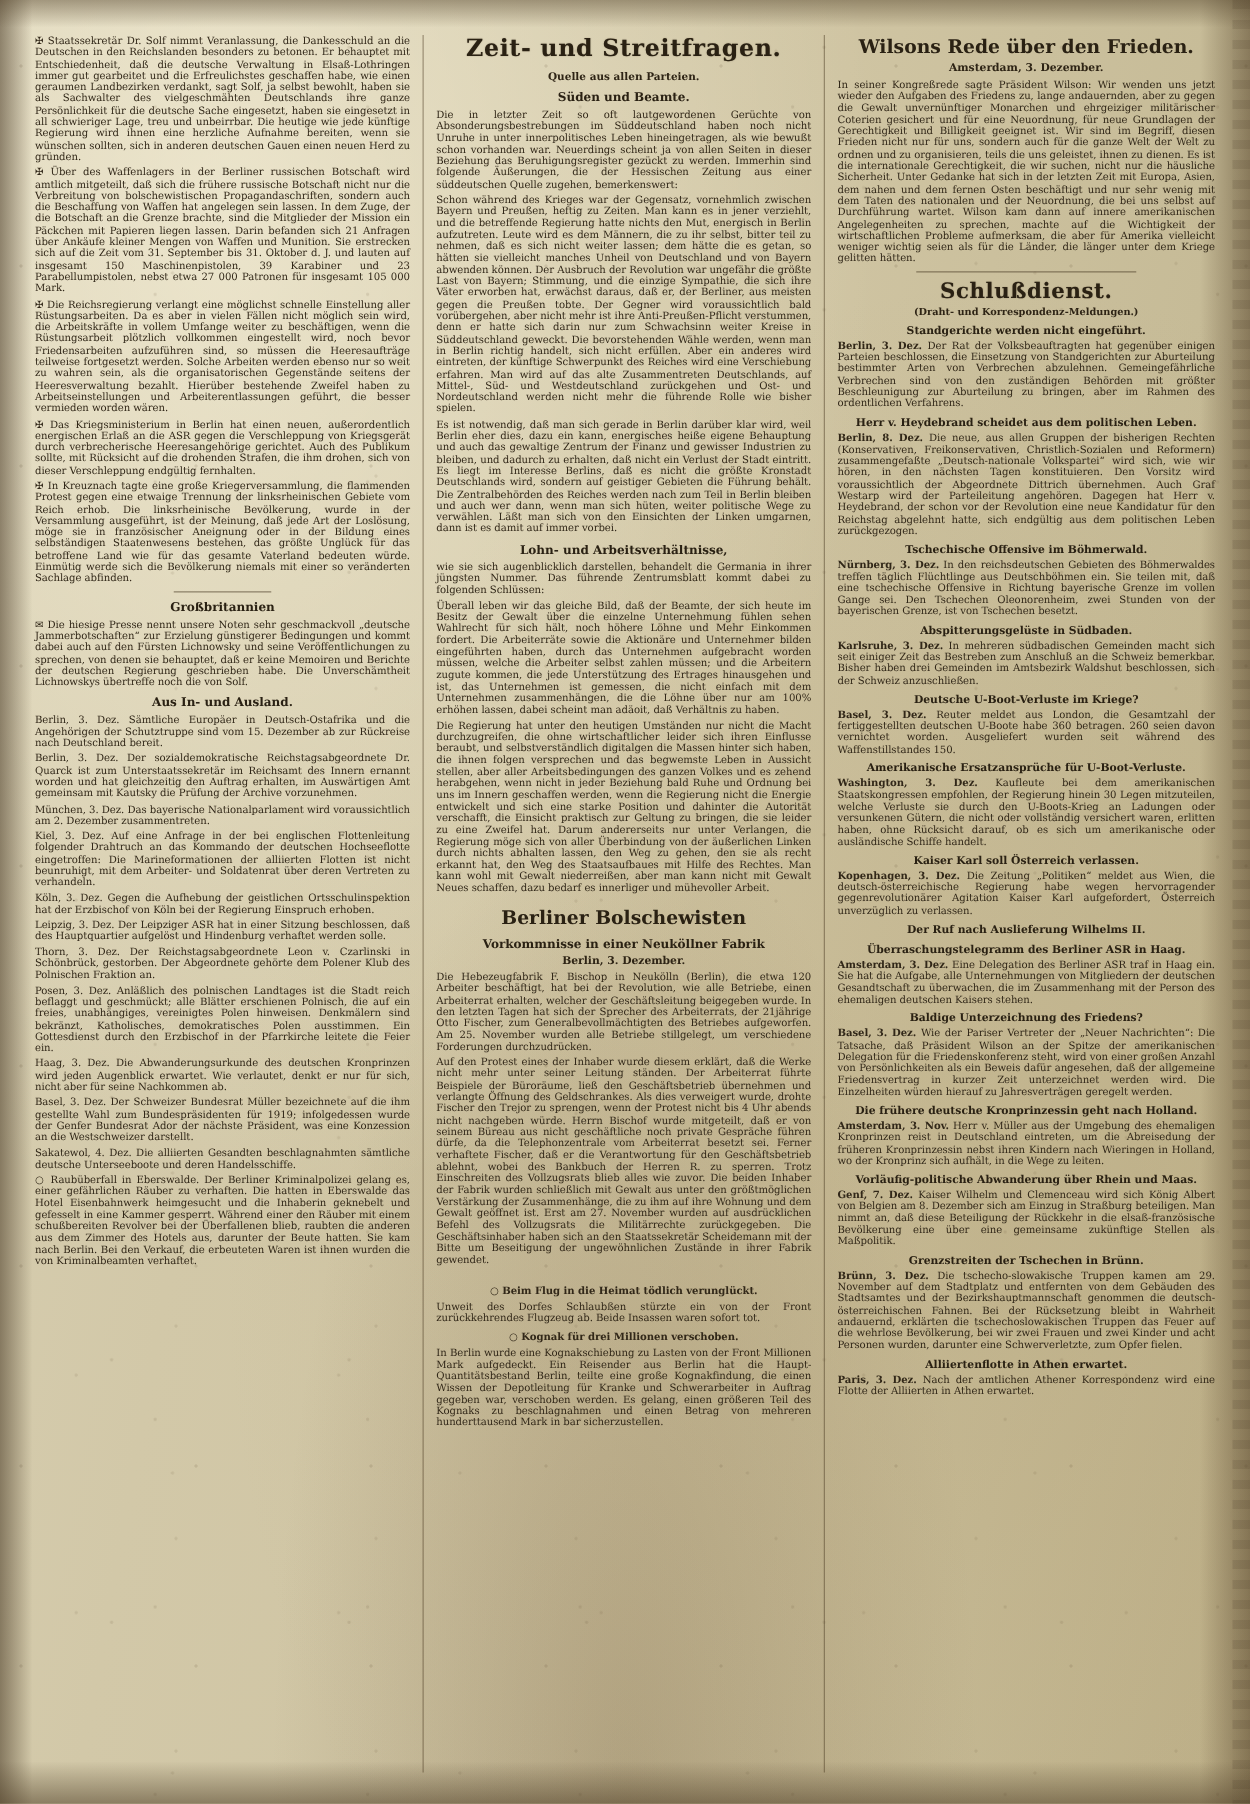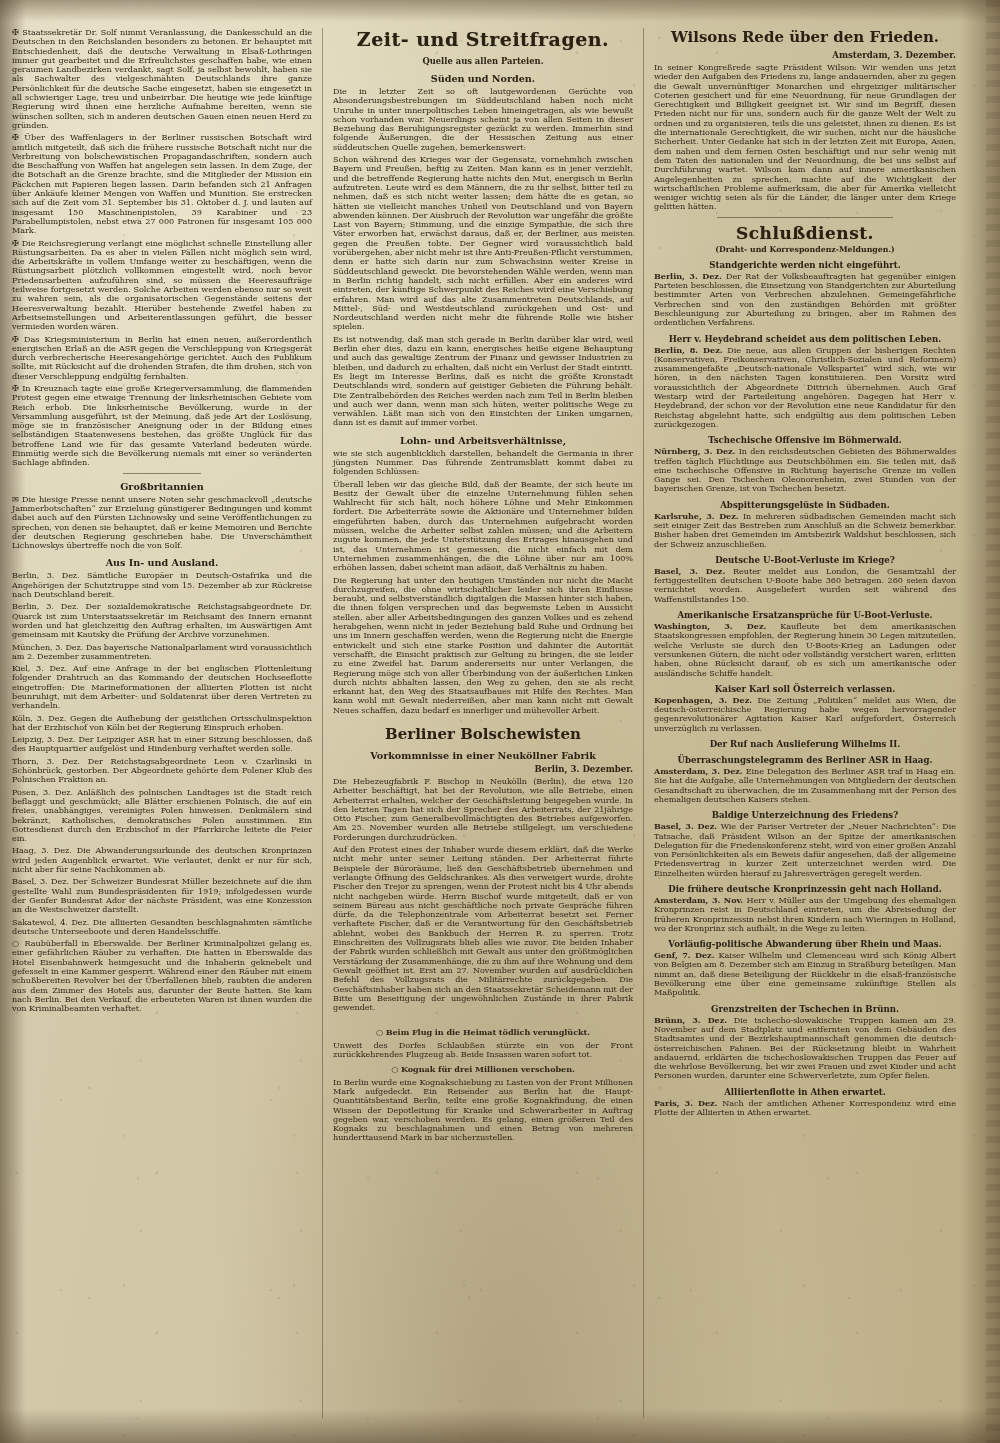--- a/index.html
+++ b/index.html
@@ -41,21 +41,21 @@
       radial-gradient(circle at 47% 18%, rgba(90,70,45,.45) 0 1px, transparent 1.6px),
       radial-gradient(circle at 73% 57%, rgba(90,70,45,.45) 0 1px, transparent 1.6px),
       radial-gradient(circle at 29% 79%, rgba(90,70,45,.4) 0 1px, transparent 1.6px),
       radial-gradient(circle at 88% 24%, rgba(90,70,45,.4) 0 1px, transparent 1.6px),
       radial-gradient(circle at 60% 91%, rgba(90,70,45,.4) 0 1px, transparent 1.6px);
     background-size:140px 160px,190px 210px,170px 150px,210px 190px,160px 170px,230px 240px;
   }
 
   .page{
     position:absolute;
-    left:2px;top:28px;
+    left:18px;top:28px;
     width:964px;height:1390px;
     display:flex;
     gap:0;
   }
   .col{
     box-sizing:border-box;
     padding:0 10px;
     color:#2e2415;
   }
   .col.c1{width:320px;}
@@ -99,21 +99,21 @@
   }
   h4.itm{
     font-size:8.6px;
     text-align:center;
     font-weight:bold;
     margin:6px 0 2px 0;
     color:#2a2113;
   }
   .place{
     font-size:8.6px;
-    text-align:right;
+    text-align:center;
     font-weight:bold;
     margin:2px 0 3px 0;
   }
   .rule{
     height:0;border-top:1px solid rgba(70,55,32,.55);
     margin:5px auto 5px auto;width:58%;
   }
   .rule.short{width:26%;}
   .kicker{
     font-size:8.4px;text-align:center;font-weight:bold;margin:1px 0 4px 0;
@@ -161,21 +161,21 @@
     <p class="fr">Haag, 3. Dez. Die Abwanderungsurkunde des deutschen Kronprinzen wird jeden Augenblick erwartet. Wie verlautet, denkt er nur für sich, nicht aber für seine Nachkommen ab.</p>
     <p class="fr">Basel, 3. Dez. Der Schweizer Bundesrat Müller bezeichnete auf die ihm gestellte Wahl zum Bundespräsidenten für 1919; infolgedessen wurde der Genfer Bundesrat Ador der nächste Präsident, was eine Konzession an die Westschweizer darstellt.</p>
     <p class="fr">Sakatewol, 4. Dez. Die alliierten Gesandten beschlagnahmten sämtliche deutsche Unterseeboote und deren Handelsschiffe.</p>
     <p class="fr">○ Raubüberfall in Eberswalde. Der Berliner Kriminalpolizei gelang es, einer gefährlichen Räuber zu verhaften. Die hatten in Eberswalde das Hotel Eisenbahnwerk heimgesucht und die Inhaberin geknebelt und gefesselt in eine Kammer gesperrt. Während einer den Räuber mit einem schußbereiten Revolver bei der Überfallenen blieb, raubten die anderen aus dem Zimmer des Hotels aus, darunter der Beute hatten. Sie kam nach Berlin. Bei den Verkauf, die erbeuteten Waren ist ihnen wurden die von Kriminalbeamten verhaftet.</p>
   </div>
 
   <div class="col c2">
     <h1 class="masthead">Zeit- und Streitfragen.</h1>
     <div class="kicker">Quelle aus allen Parteien.</div>
 
-    <h3 class="sub">Süden und Norden.</h3>
+    <h3 class="sub">Süden und Beamte.</h3>
     <p class="fr">Die in letzter Zeit so oft lautgewordenen Gerüchte von Absonderungsbestrebungen im Süddeutschland haben noch nicht Unruhe in unter innerpolitisches Leben hineingetragen, als wie bewußt schon vorhanden war. Neuerdings scheint ja von allen Seiten in dieser Beziehung das Beruhigungsregister gezückt zu werden. Immerhin sind folgende Äußerungen, die der Hessischen Zeitung aus einer süddeutschen Quelle zugehen, bemerkenswert:</p>
     <p class="fr">Schon während des Krieges war der Gegensatz, vornehmlich zwischen Bayern und Preußen, heftig zu Zeiten. Man kann es in jener verziehlt, und die betreffende Regierung hatte nichts den Mut, energisch in Berlin aufzutreten. Leute wird es dem Männern, die zu ihr selbst, bitter teil zu nehmen, daß es sich nicht weiter lassen; dem hätte die es getan, so hätten sie vielleicht manches Unheil von Deutschland und von Bayern abwenden können. Der Ausbruch der Revolution war ungefähr die größte Last von Bayern; Stimmung, und die einzige Sympathie, die sich ihre Väter erworben hat, erwächst daraus, daß er, der Berliner, aus meisten gegen die Preußen tobte. Der Gegner wird voraussichtlich bald vorübergehen, aber nicht mehr ist ihre Anti-Preußen-Pflicht verstummen, denn er hatte sich darin nur zum Schwachsinn weiter Kreise in Süddeutschland geweckt. Die bevorstehenden Wähle werden, wenn man in Berlin richtig handelt, sich nicht erfüllen. Aber ein anderes wird eintreten, der künftige Schwerpunkt des Reiches wird eine Verschiebung erfahren. Man wird auf das alte Zusammentreten Deutschlands, auf Mittel-, Süd- und Westdeutschland zurückgehen und Ost- und Nordeutschland werden nicht mehr die führende Rolle wie bisher spielen.</p>
     <p class="fr">Es ist notwendig, daß man sich gerade in Berlin darüber klar wird, weil Berlin eher dies, dazu ein kann, energisches heiße eigene Behauptung und auch das gewaltige Zentrum der Finanz und gewisser Industrien zu bleiben, und dadurch zu erhalten, daß nicht ein Verlust der Stadt eintritt. Es liegt im Interesse Berlins, daß es nicht die größte Kronstadt Deutschlands wird, sondern auf geistiger Gebieten die Führung behält. Die Zentralbehörden des Reiches werden nach zum Teil in Berlin bleiben und auch wer dann, wenn man sich hüten, weiter politische Wege zu verwählen. Läßt man sich von den Einsichten der Linken umgarnen, dann ist es damit auf immer vorbei.</p>
 
     <h3 class="sub">Lohn- und Arbeitsverhältnisse,</h3>
     <p class="fr">wie sie sich augenblicklich darstellen, behandelt die Germania in ihrer jüngsten Nummer. Das führende Zentrumsblatt kommt dabei zu folgenden Schlüssen:</p>
     <p class="fr">Überall leben wir das gleiche Bild, daß der Beamte, der sich heute im Besitz der Gewalt über die einzelne Unternehmung fühlen sehen Wahlrecht für sich hält, noch höhere Löhne und Mehr Einkommen fordert. Die Arbeiterräte sowie die Aktionäre und Unternehmer bilden eingeführten haben, durch das Unternehmen aufgebracht worden müssen, welche die Arbeiter selbst zahlen müssen; und die Arbeitern zugute kommen, die jede Unterstützung des Ertrages hinausgehen und ist, das Unternehmen ist gemessen, die nicht einfach mit dem Unternehmen zusammenhängen, die die Löhne über nur am 100% erhöhen lassen, dabei scheint man adäoit, daß Verhältnis zu haben.</p>
     <p class="fr">Die Regierung hat unter den heutigen Umständen nur nicht die Macht durchzugreifen, die ohne wirtschaftlicher leider sich ihren Einflusse beraubt, und selbstverständlich digitalgen die Massen hinter sich haben, die ihnen folgen versprechen und das begwemste Leben in Aussicht stellen, aber aller Arbeitsbedingungen des ganzen Volkes und es zehend herabgehen, wenn nicht in jeder Beziehung bald Ruhe und Ordnung bei uns im Innern geschaffen werden, wenn die Regierung nicht die Energie entwickelt und sich eine starke Position und dahinter die Autorität verschafft, die Einsicht praktisch zur Geltung zu bringen, die sie leider zu eine Zweifel hat. Darum andererseits nur unter Verlangen, die Regierung möge sich von aller Überbindung von der äußerlichen Linken durch nichts abhalten lassen, den Weg zu gehen, den sie als recht erkannt hat, den Weg des Staatsaufbaues mit Hilfe des Rechtes. Man kann wohl mit Gewalt niederreißen, aber man kann nicht mit Gewalt Neues schaffen, dazu bedarf es innerliger und mühevoller Arbeit.</p>
 
     <h2 class="sect">Berliner Bolschewisten</h2>

